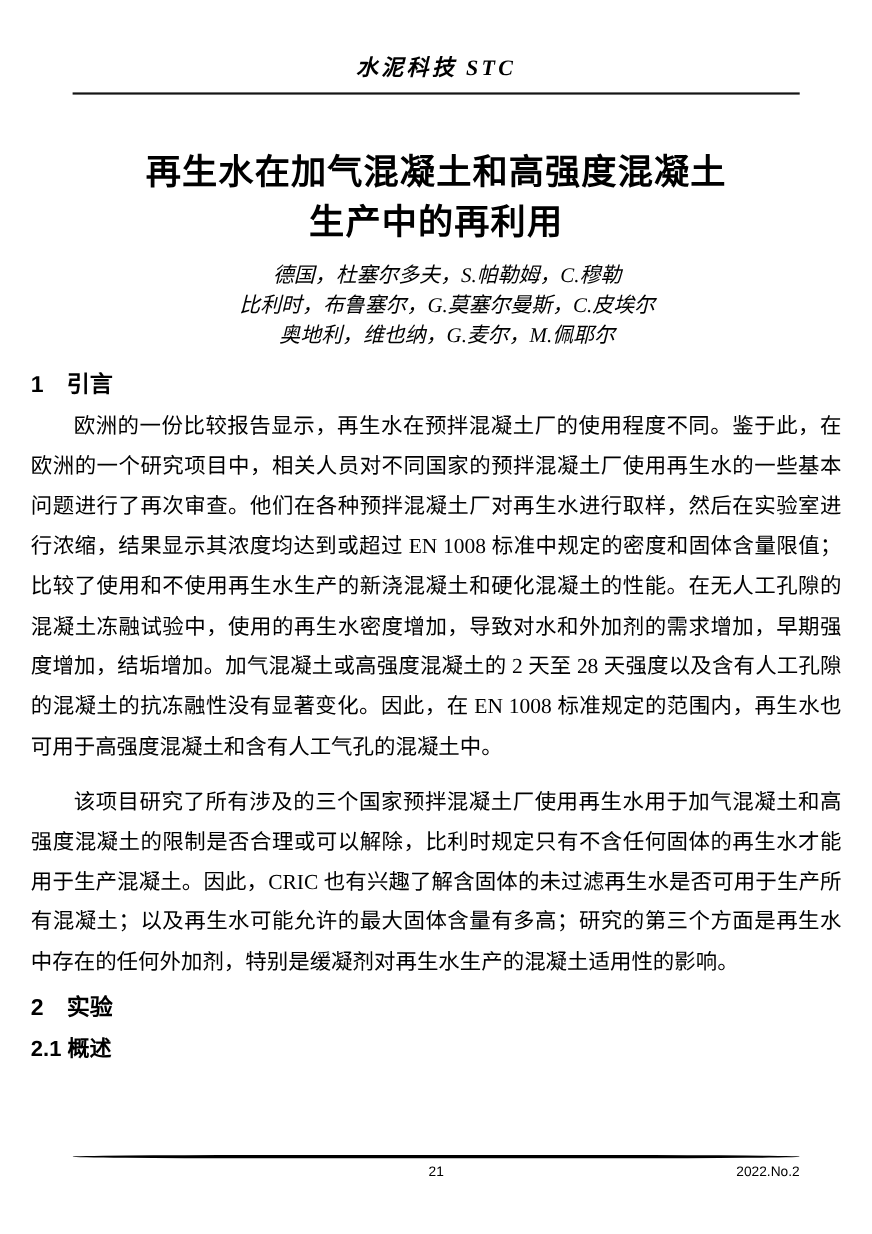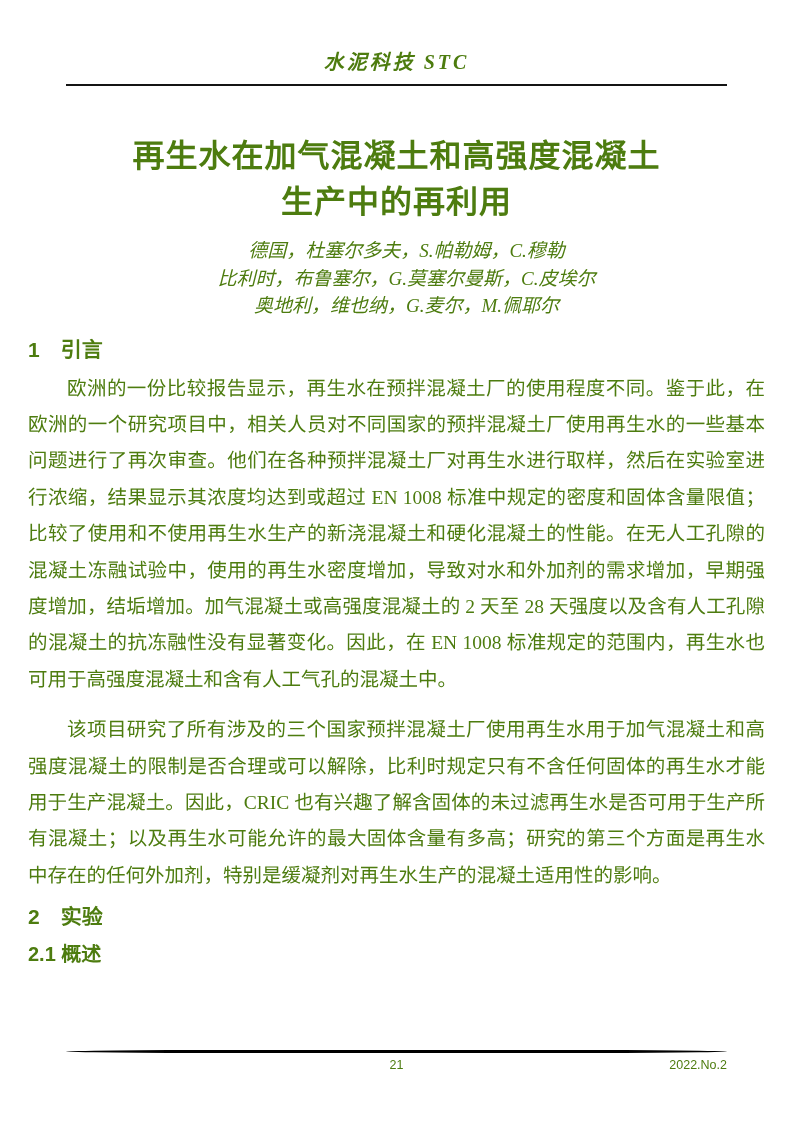--- a/index.html
+++ b/index.html
@@ -6,21 +6,21 @@
     margin: 0;
     padding: 0;
     background: #ffffff;
   }
   .page {
     position: relative;
     width: 793px;
     height: 1122px;
     margin: 0 auto;
     background: #ffffff;
-    color: #4d7c0f;
+    color: #000000;
     font-family: "Liberation Serif", "DejaVu Serif", serif;
     overflow: hidden;
     box-sizing: border-box;
   }
   .content {
     padding: 0 28px;
   }
   
   .journal-title {
     padding-top: 50px;

